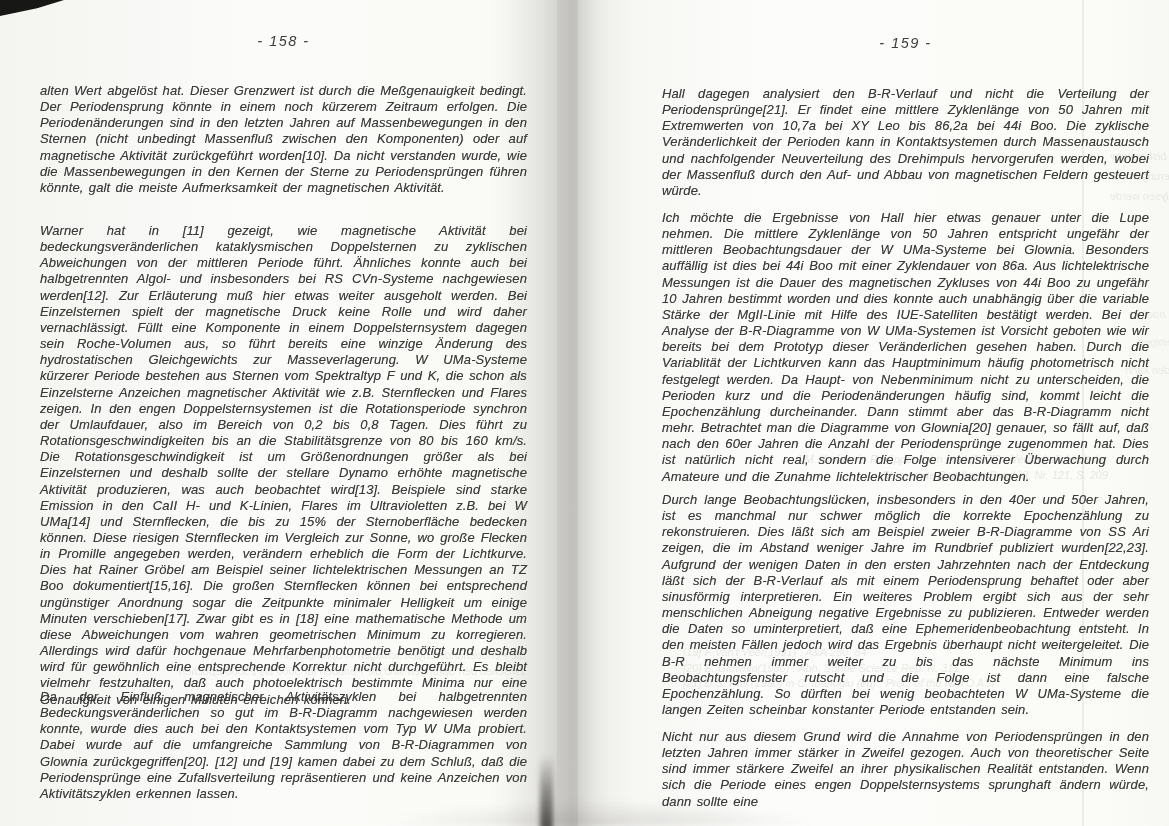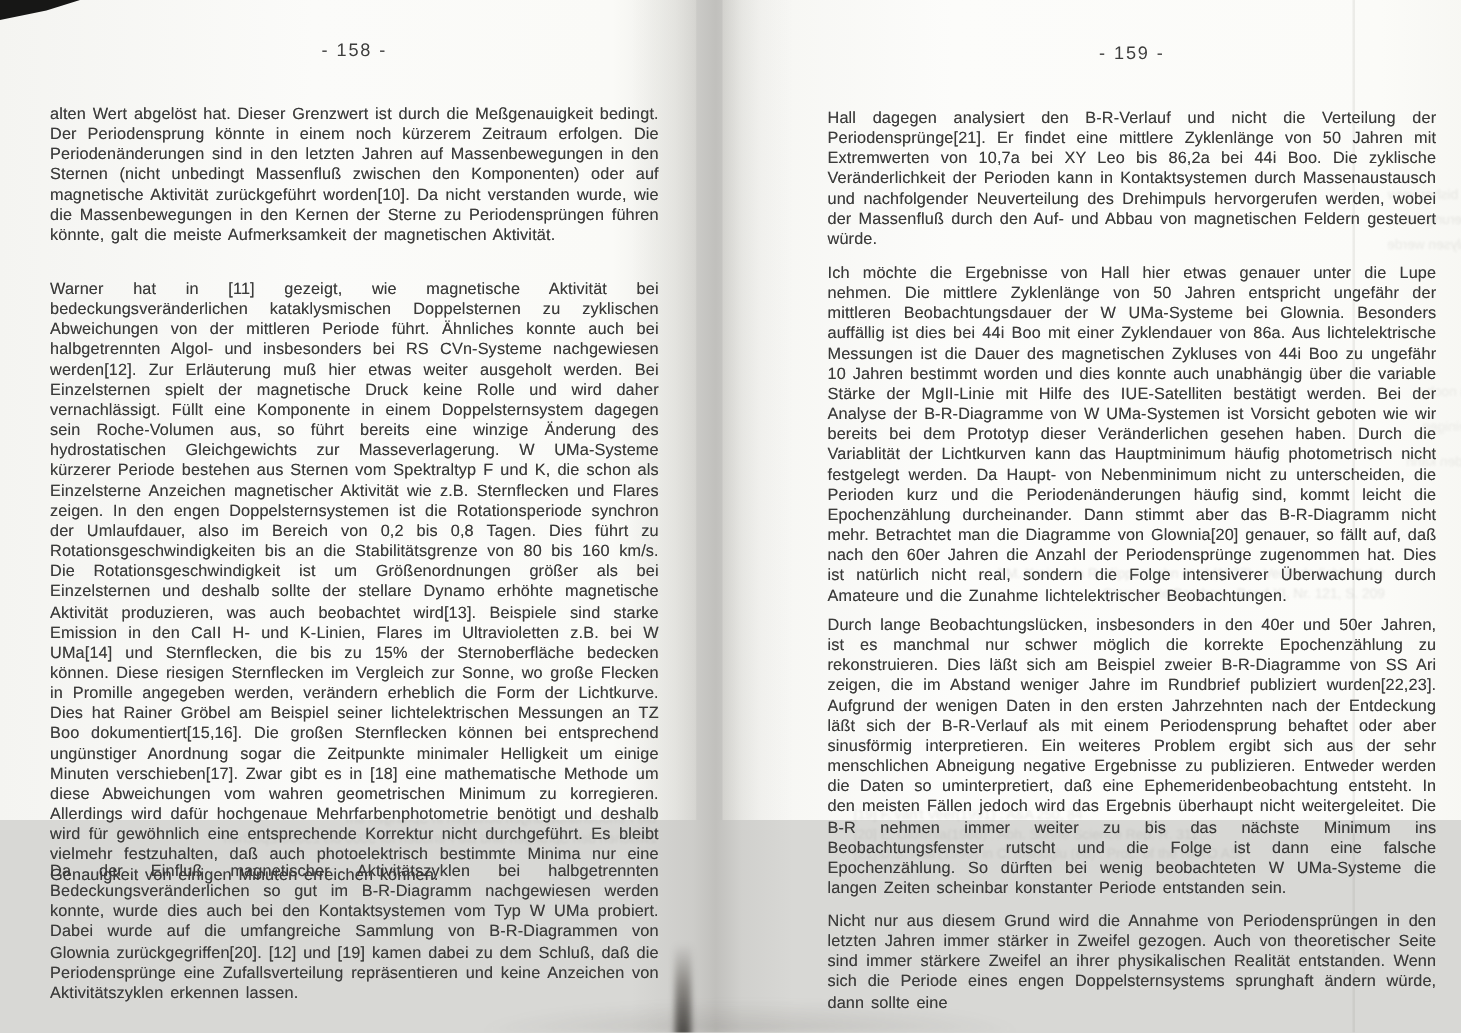--- a/index.html
+++ b/index.html
@@ -1,21 +1,21 @@
 <!DOCTYPE html>
 <html lang="de"><head>
 <meta charset="utf-8">
 <style>
   html,body{margin:0;padding:0;}
   body{
     width:1169px;height:826px;position:relative;overflow:hidden;
     background:#d8d8d5;
     font-family:"Liberation Sans", sans-serif;
   }
-  .page{position:absolute;top:0;height:656px;}
+  .page{position:absolute;top:0;height:826px;font-style:italic;}
   .page-left{
     left:0;width:557px;
     background:linear-gradient(to right,#f4f4f1 0%,#fbfbf9 45%,#fafaf7 88%,#ededE9 97%,#e2e2de 100%);
   }
   .page-right{
     left:578px;width:612px;
     background:linear-gradient(to right,#e7e7e3 0%,#f6f6f3 5%,#fcfcfa 30%,#fbfbf8 86%,#f6f6f2 100%);
   }
   .gutter-shadow{
     position:absolute;left:505px;top:0;width:130px;height:826px;

